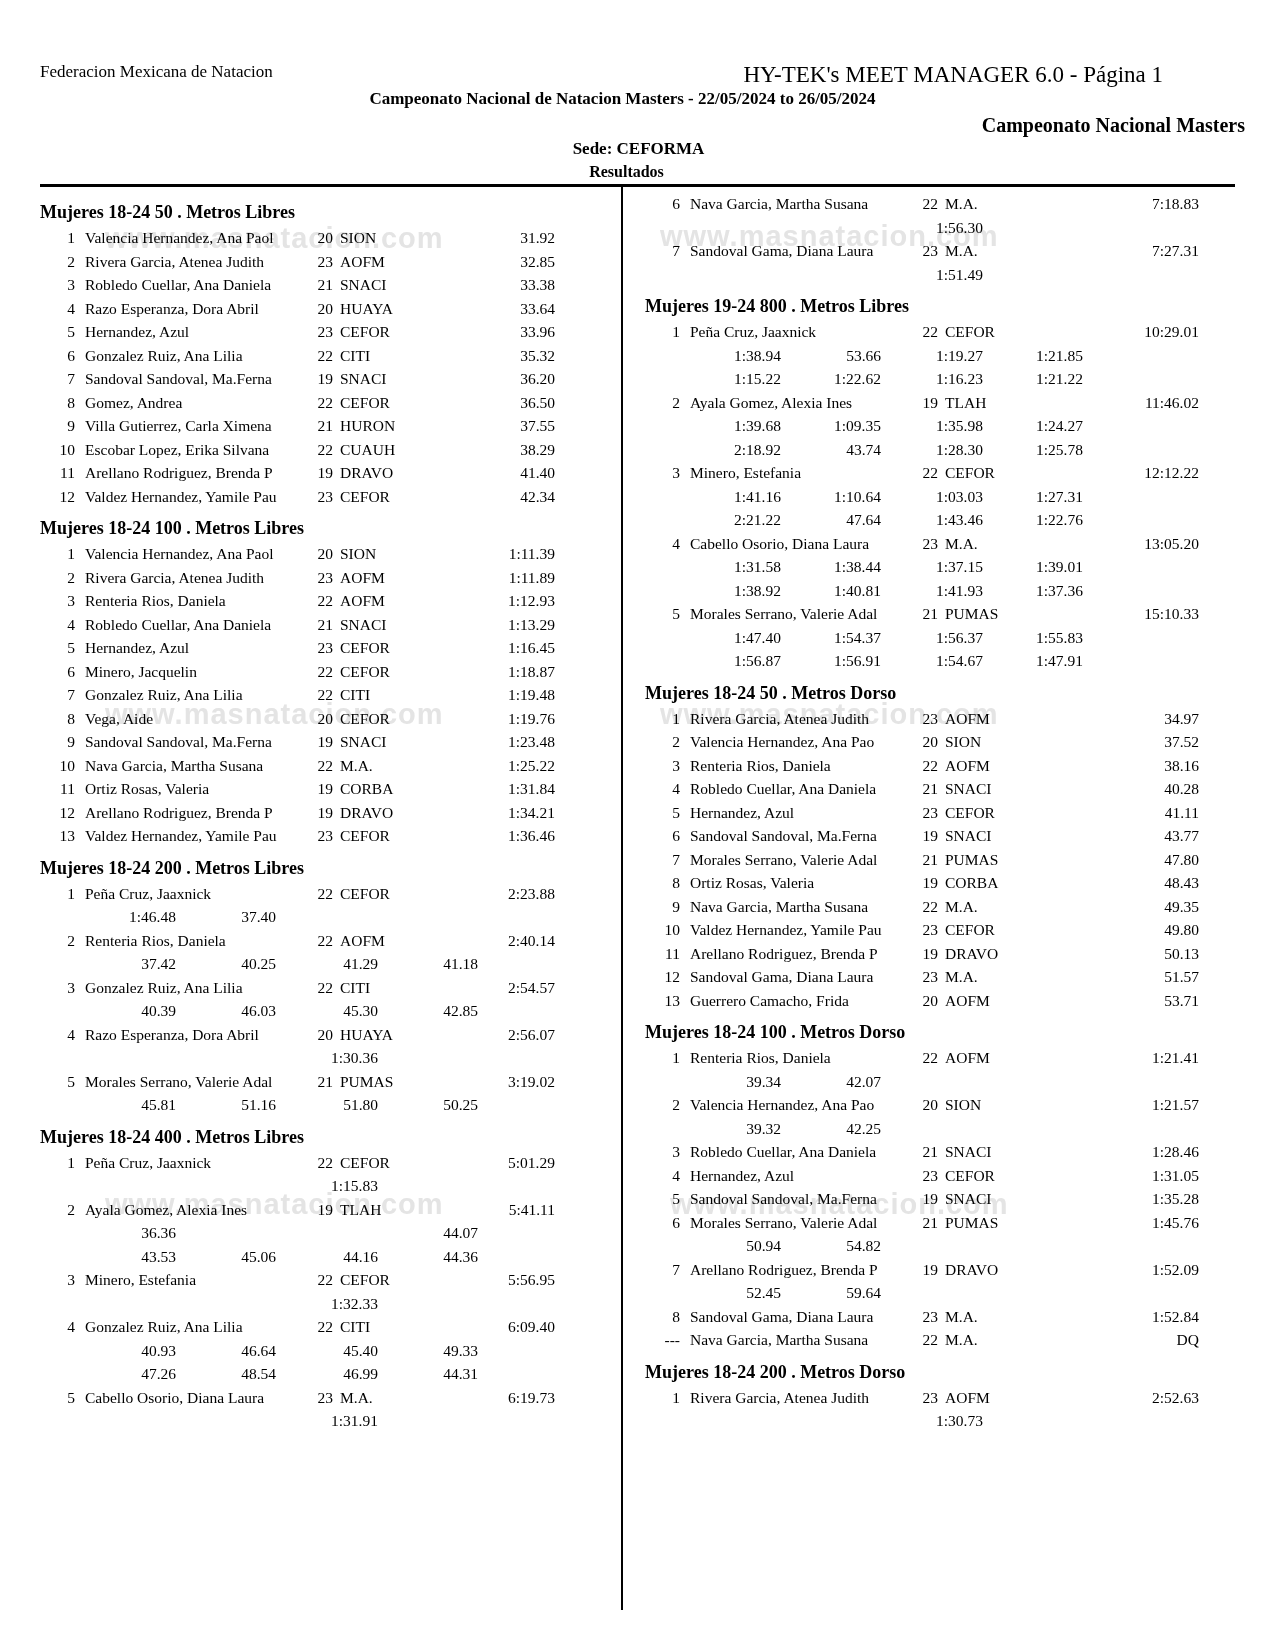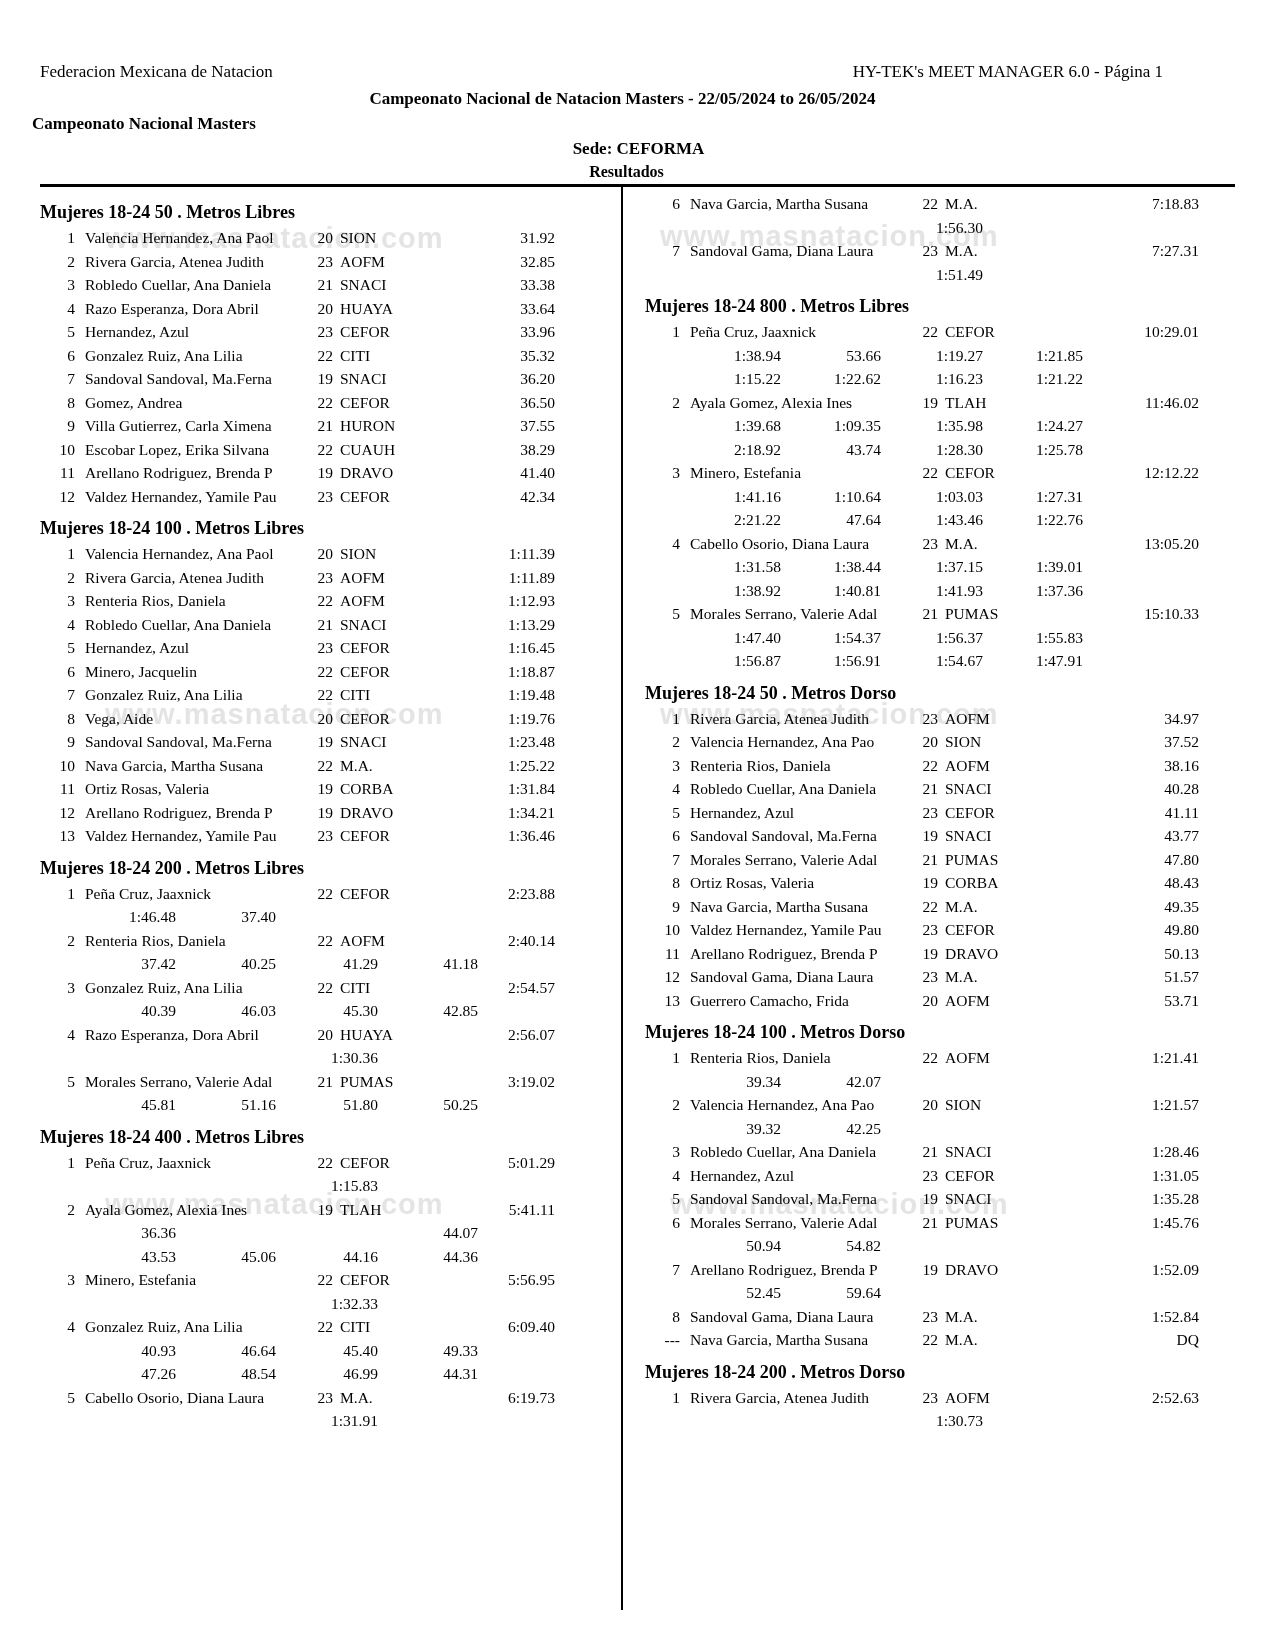--- a/index.html
+++ b/index.html
@@ -4,23 +4,23 @@
 <style>
   html,body{margin:0;padding:0;background:#fff;}
   .page{
     position:relative;
     width:1275px;height:1650px;
     background:#fff;color:#000;
     font-family:"Liberation Serif", serif;
     overflow:hidden;
   }
   .hdr-org{position:absolute;left:40px;top:62px;font-size:17px;white-space:nowrap;}
-  .hdr-soft{position:absolute;right:112px;top:62px;font-size:17px;white-space:nowrap;}
+  .hdr-soft{position:absolute;right:112px;top:62px;font-size:23px;white-space:nowrap;}
   .hdr-title{position:absolute;left:0;right:30px;top:89px;text-align:center;font-size:17px;font-weight:bold;}
-  .hdr-subtitle{position:absolute;left:0;right:30px;top:114px;text-align:left;font-size:17px;font-weight:bold;padding-left:32px;}
+  .hdr-subtitle{position:absolute;left:0;right:30px;top:114px;text-align:right;font-size:20px;font-weight:bold;}
   .hdr-venue{position:absolute;left:0;right:30px;top:139px;text-align:center;font-size:17px;font-weight:bold;margin-left:32px;}
   .hdr-results{position:absolute;left:8px;right:30px;top:163px;text-align:center;font-size:16px;font-weight:bold;}
   .rule{position:absolute;left:40px;top:184px;width:1195px;height:3px;background:#000;}
   .divider{position:absolute;left:621px;top:187px;width:2px;height:1423px;background:#000;}
 
   .col{position:absolute;top:192px;z-index:1;}
   .col-left{left:40px;width:515px;}
   .col-right{left:645px;width:554px;}
 
   .section-title{font-weight:bold;font-size:18px;line-height:23px;margin-top:9px;margin-bottom:2px;white-space:nowrap;}
@@ -410,21 +410,21 @@
         <span class="age">23</span>
         <span class="team">M.A.</span>
         <span class="time">7:27.31</span>
       </div>
       <div class="splits">
         <span class="split-cell c1"></span>
         <span class="split-cell c2"></span>
         <span class="split-cell c3">1:51.49</span>
         <span class="split-cell c4"></span>
       </div>
-      <div class="section-title">Mujeres 18-24 800 . Metros Libres</div>
+      <div class="section-title">Mujeres 19-24 800 . Metros Libres</div>
       <div class="row">
         <span class="rank">1</span>
         <span class="name">Peña Cruz, Jaaxnick</span>
         <span class="age">22</span>
         <span class="team">CEFOR</span>
         <span class="time">10:29.01</span>
       </div>
       <div class="splits">
         <span class="split-cell c1">1:38.94</span>
         <span class="split-cell c2">53.66</span>

